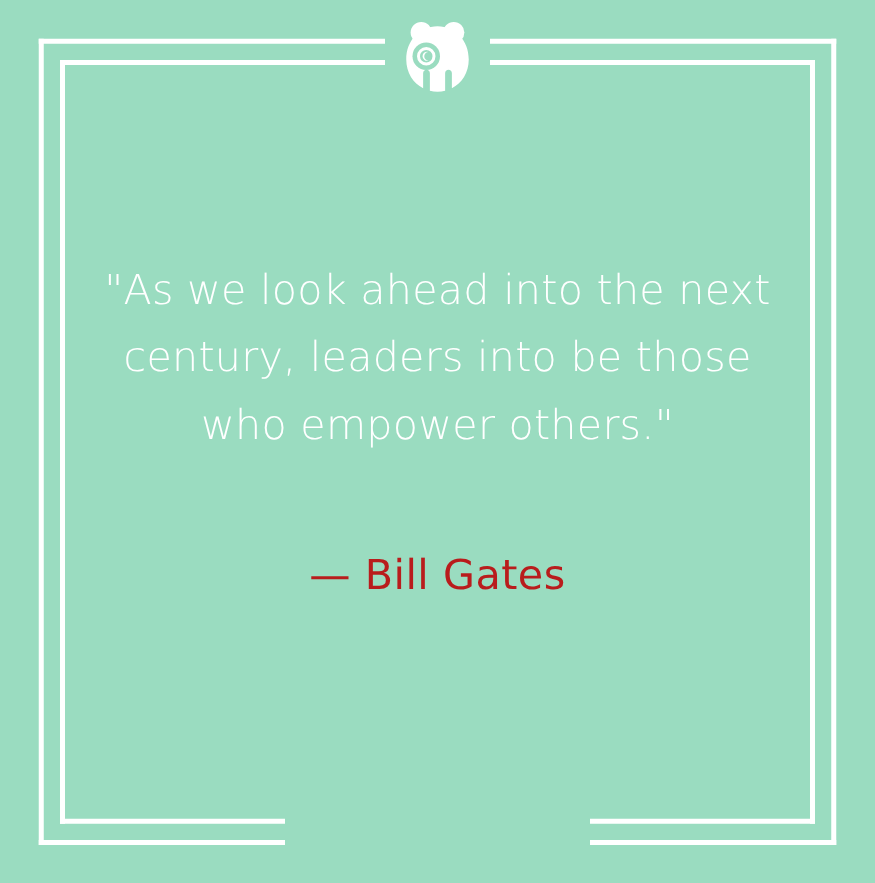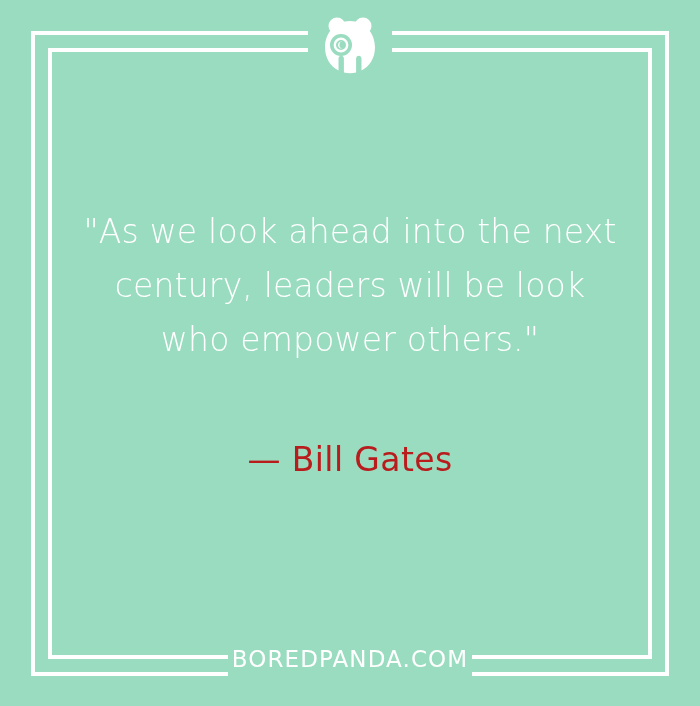--- a/index.html
+++ b/index.html
@@ -141,21 +141,20 @@
       <circle cx="33" cy="31" r="6.2" fill="none" stroke="#ffffff" stroke-width="2.4"></circle>
 
       <path d="M34.8 27.6 a3.6 3.6 0 1 0 0 6.8 a3 3 0 0 1 0 -6.8 Z" fill="#ffffff"></path>
 
       <circle cx="51.5" cy="31" r="3.2" fill="#ffffff"></circle>
     </svg>
   </div>
 
   <div id="quote-block">
     <div class="quote-line">"As we look ahead into the next</div>
-    <div class="quote-line">century, leaders will be look</div>
+    <div class="quote-line">century, leaders into be those</div>
     <div class="quote-line">who empower others."</div>
   </div>
 
   <div id="attribution">— Bill Gates</div>
 
-  <div id="site-wordmark">BOREDPANDA.COM</div>
 
 </div>
 
 </body></html>

